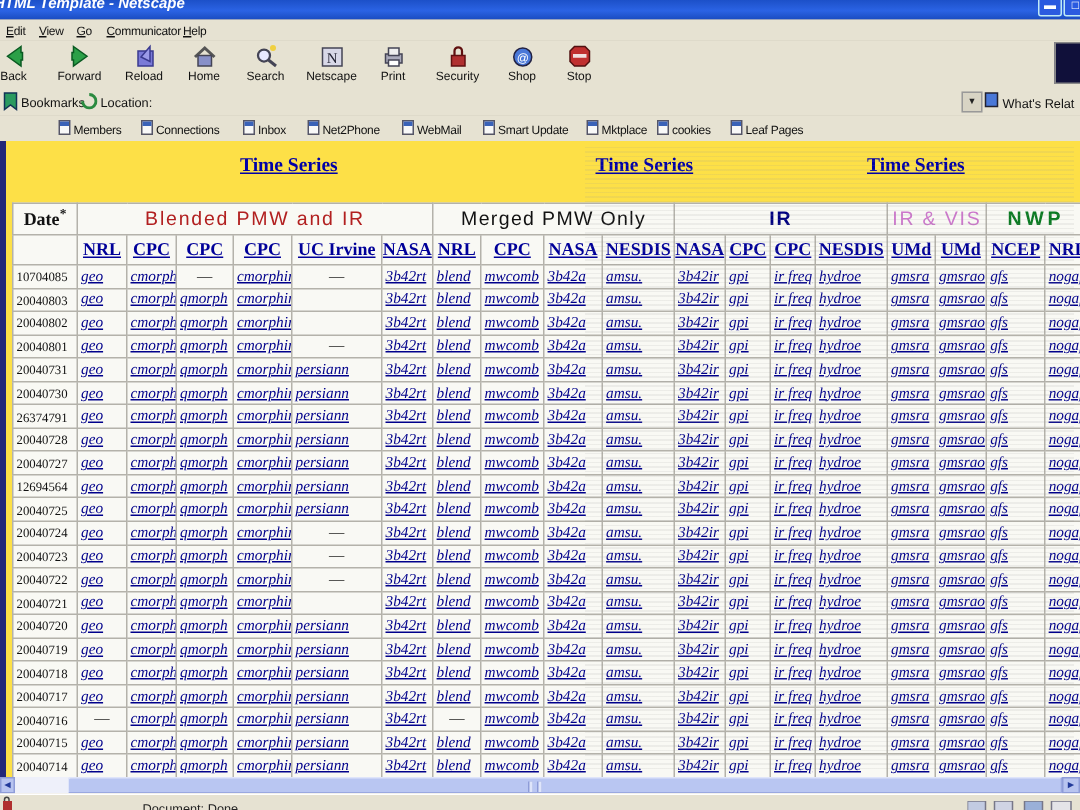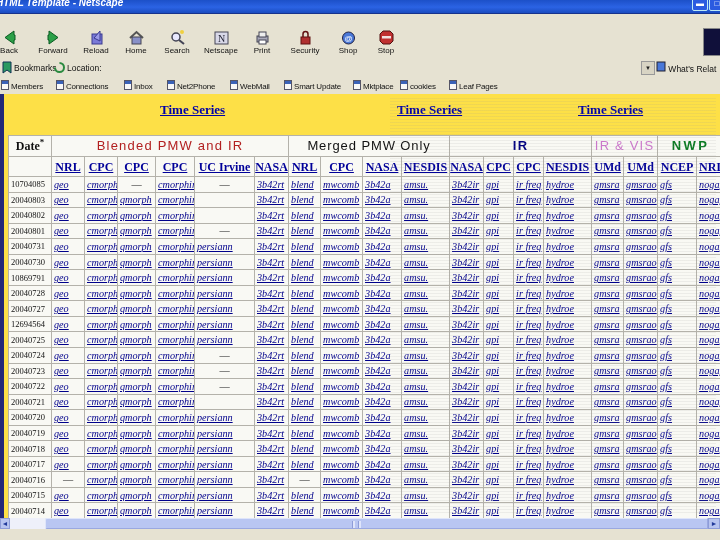--- a/index.html
+++ b/index.html
@@ -36,21 +36,21 @@
  color:#fff;font-size:8.3px;line-height:11px;padding:0 2px;white-space:nowrap;
  letter-spacing:-0.1px;}
 #urldrop{position:absolute;left:641px;top:3px;width:12px;height:12px;
  background:#d8d4c4;border:1px solid #999;font-size:6px;line-height:12px;
  text-align:center;color:#222;}
 #whats{position:absolute;left:656px;top:3px;width:58px;height:13px;font-size:8.5px;
  white-space:nowrap;}
 
 #pbar{left:0;top:77px;width:720px;height:17px;background:#e6e2d2;
  border-bottom:1px solid #a8a494;font-size:8px;letter-spacing:-0.2px;color:#111;}
-#pbar .it{position:absolute;top:3px;white-space:nowrap;}
+#pbar .it{position:absolute;top:3px;white-space:nowrap;margin-left:38px;}
 .bmic{display:inline-block;width:6px;height:8px;background:#f8f8f8;
  border:1px solid #556;vertical-align:-1px;margin-right:2px;position:relative;}
 .bmic::after{content:"";position:absolute;left:0px;top:0px;width:6px;height:3px;
  background:#3a62b8;}
 
 #content{left:0;top:94px;width:720px;height:424px;background:#fde047;overflow:hidden;}
 #lstrip{position:absolute;left:0;top:0;width:4px;height:424px;background:#232878;}
 .ts{position:absolute;top:8px;font-family:"Liberation Serif",serif;font-weight:bold;
  font-size:13px;color:#0000a8;text-decoration:underline;white-space:nowrap;}
 table{position:absolute;left:8px;top:41px;border-collapse:collapse;
@@ -84,20 +84,27 @@
 
 #sbar{left:0;top:529px;width:720px;height:11px;background:#e6e2d2;
  border-top:1px solid #fff;font-size:8.5px;color:#222;}
 </style></head>
 <body>
 <div id="stage">
 <div class="abs" id="title">
  <span class="t">HTML Template - Netscape</span>
  <span class="winbtn" style="left:692px;">▬</span>
  <span class="winbtn" style="left:709px;">□</span>
+</div>
+<div class="abs" id="menu">
+ <span style="left:4px;"><u>E</u>dit</span>
+ <span style="left:26px;"><u>V</u>iew</span>
+ <span style="left:51px;"><u>G</u>o</span>
+ <span style="left:71px;"><u>C</u>ommunicator</span>
+ <span style="left:122px;"><u>H</u>elp</span>
 </div>
 <div class="abs" id="tbar">
       <div class="tbtn" style="left:-8px;">
         <span class="ic"><svg width="17" height="17" viewBox="0 0 17 17">
             <path d="M13 2 L4 8.5 L13 15 L13 11 L14 11 L14 6 L13 6 Z" fill="#2ca048" stroke="#0a5a22" stroke-width="1"></path>
           </svg></span>
         <span class="lb">Back</span>
       </div>
       <div class="tbtn" style="left:36px;">
         <span class="ic"><svg width="17" height="17" viewBox="0 0 17 17">
@@ -374,21 +381,21 @@
             <td><a class="d">3b42ir</a></td>
             <td><a class="d">gpi</a></td>
             <td><a class="d">ir freq</a></td>
             <td><a class="d">hydroe</a></td>
             <td><a class="d">gmsra</a></td>
             <td><a class="d">gmsrao</a></td>
             <td><a class="d">gfs</a></td>
             <td><a class="d">nogaps</a></td>
           </tr>
 <tr class="dr">
-            <td class="dt">10869791</td>
+            <td class="dt">26374791</td>
             <td><a class="d">geo</a></td>
             <td><a class="d">cmorph</a></td>
             <td><a class="d">qmorph</a></td>
             <td><a class="d">cmorphir</a></td>
             <td><a class="d">persiann</a></td>
             <td><a class="d">3b42rt</a></td>
             <td><a class="d">blend</a></td>
             <td><a class="d">mwcomb</a></td>
             <td><a class="d">3b42a</a></td>
             <td><a class="d">amsu.</a></td>
@@ -730,12 +737,25 @@
       </table>
 </div>
 <div class="abs" id="hscroll">
       <div id="harrowL">◄</div>
       <div id="hthumb">
         <div style="position:absolute;left:306px;top:2px;width:1px;height:7px;background:#8e9cd8;border-right:2px solid #dfe5fa;"></div>
         <div style="position:absolute;left:312px;top:2px;width:1px;height:7px;background:#8e9cd8;border-right:2px solid #dfe5fa;"></div>
       </div>
       <div style="position:absolute;left:708px;top:0;width:12px;height:11px;background:#b8c4f0;border:1px solid #8e9cd8;box-sizing:border-box;color:#223a9a;font-size:7px;line-height:10px;text-align:center;">►</div>
     </div>
+<div class="abs" id="sbar">
+ <span style="position:absolute;left:1px;top:0px;"><svg width="8" height="11" viewBox="0 0 8 11">
+          <rect x="1" y="4" width="6" height="6" fill="#b03030"></rect>
+          <path d="M2 4 V3 a1.5 1.5 0 0 1 3 0 V4" fill="none" stroke="#444"></path>
+        </svg></span>
+ <span style="position:absolute;left:95px;top:4px;">Document: Done</span>
+ <span style="position:absolute;left:645px;top:4px;"><svg width="70" height="10" viewBox="0 0 70 10">
+          <rect x="0" y="0" width="12" height="9" fill="#c2cbe2" stroke="#778"></rect>
+          <rect x="18" y="0" width="12" height="9" fill="#d0d4e4" stroke="#778"></rect>
+          <rect x="38" y="0" width="12" height="9" fill="#9ab0d8" stroke="#778"></rect>
+          <rect x="56" y="0" width="13" height="9" fill="#e4e4e8" stroke="#778"></rect>
+        </svg></span>
+</div>
 </div>
 </body></html>

